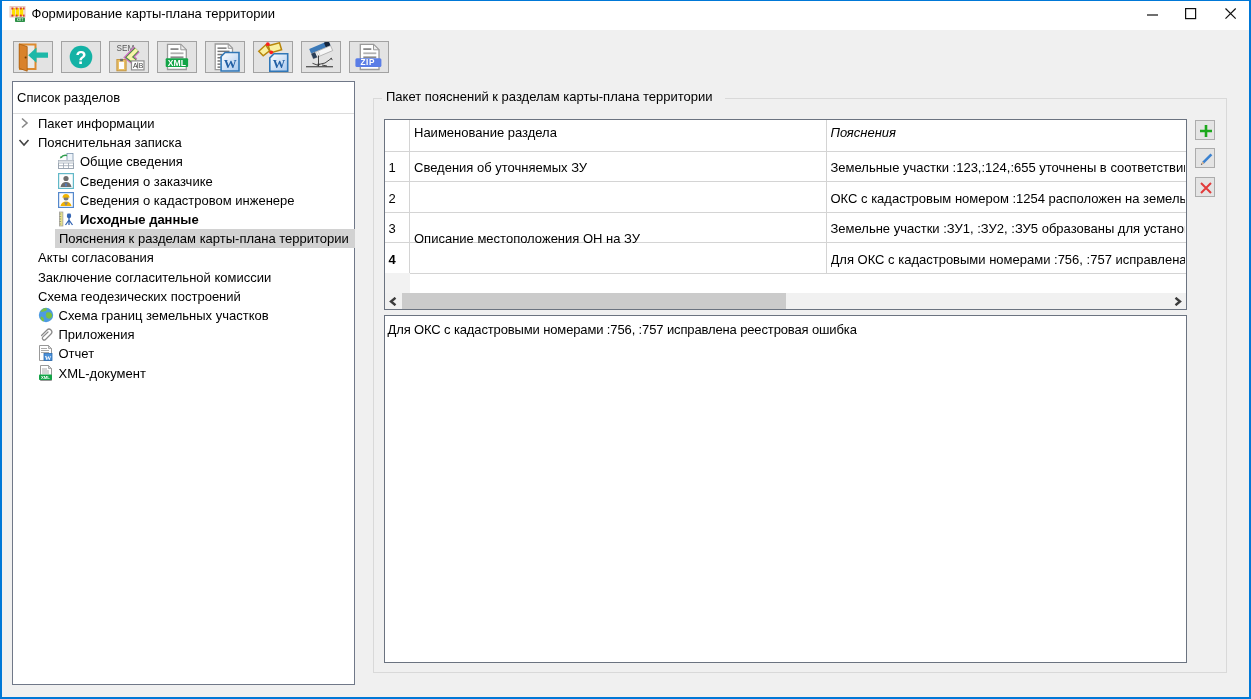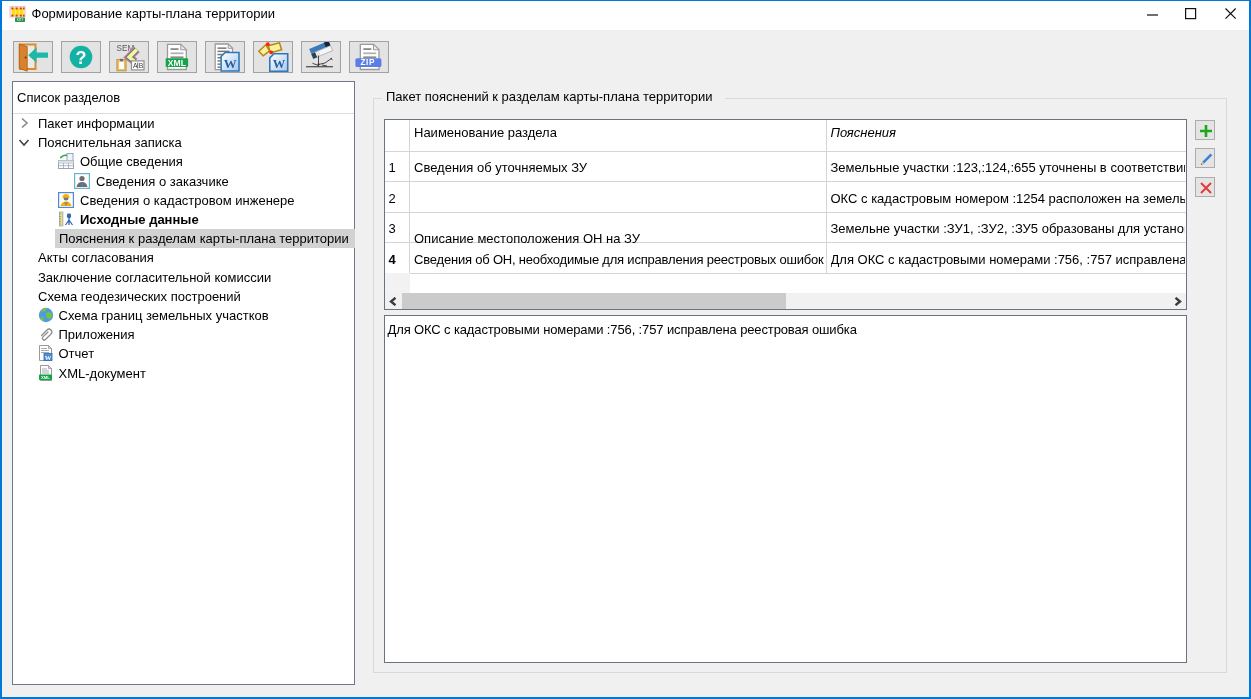--- a/index.html
+++ b/index.html
@@ -194,21 +194,21 @@
             <rect x="9" y="0.5" width="6" height="7" fill="#eef4fa" stroke="#7a93ad" stroke-width="0.8"></rect>
             <path d="M9 2.5 q-4 -1 -6 2" stroke="#2f9e4f" stroke-width="1.3" fill="none"></path>
             <path d="M1.8 5.5 l1 -2.5 l1.8 1.8 z" fill="#2f9e4f"></path>
             <rect x="0.5" y="7.5" width="15" height="8" fill="#fff" stroke="#9aa5b1" stroke-width="1"></rect>
             <path d="M0.5 10 h15 M0.5 12.7 h15 M5.5 7.5 v8 M10.5 7.5 v8" stroke="#9aa5b1" stroke-width="0.8"></path>
             <rect x="0.5" y="7.5" width="15" height="2.5" fill="#d9dee3"></rect>
           </svg>
           <span style="position:absolute;left:62px;top:0">Общие сведения</span>
         </div>
       </div>
-      <div class="trow" style="top:89.6px;left:16px;width:341px;padding-left:48px;">
+      <div class="trow" style="top:89.6px;left:0px;width:341px;padding-left:48px;">
         <div style="position:absolute;left:5px;top:0;width:336px;height:19px;">
           <svg class="ticon" style="left:40px" width="16" height="16" viewBox="0 0 16 16">
             <rect x="0.5" y="0.5" width="15" height="15" fill="#fdfdfd" stroke="#62b8c8" stroke-width="1.4"></rect>
             <circle cx="8" cy="5.5" r="2.6" fill="#6d6d6d"></circle>
             <path d="M2.5 14 q1 -5 5.5 -5 q4.5 0 5.5 5 z" fill="#6d6d6d"></path>
             <path d="M8 9.5 l1 2.5 l-1 2 l-1 -2 z" fill="#4a7fd4"></path>
           </svg>
           <span style="position:absolute;left:62px;top:0">Сведения о заказчике</span>
         </div>
       </div>
@@ -325,21 +325,20 @@
   <div style="position:absolute;left:0;top:153px;width:25px;height:20px;background:#f2f2f2;"></div>
   <div class="cell" style="left:0;top:40px;width:14px;text-align:center;">1</div>
   <div class="cell" style="left:29px;top:40px;width:406px;">Сведения об уточняемых ЗУ</div>
   <div class="cell" style="left:445.5px;top:40px;width:354px;">Земельные участки :123,:124,:655 уточнены в соответствии с требованиями</div>
   <div class="cell" style="left:0;top:71px;width:14px;text-align:center;">2</div>
   <div class="cell" style="left:29px;top:71px;width:406px;margin-top:40px;">Описание местоположения ОН на ЗУ</div>
   <div class="cell" style="left:445.5px;top:71px;width:354px;">ОКС с кадастровым номером :1254 расположен на земельном участке</div>
   <div class="cell" style="left:0;top:101px;width:14px;text-align:center;">3</div>
   <div class="cell" style="left:445.5px;top:101px;width:354px;">Земельне участки :ЗУ1, :ЗУ2, :ЗУ5 образованы для установления границ</div>
   <div class="cell" style="left:0;top:132px;width:14px;text-align:center;font-weight:bold;">4</div>
-  <div class="cell" style="left:29px;top:132px;width:411px;letter-spacing:-0.2px;">Сведения об ОН, необходимые для исправления реестровых ошибок</div>
   <div class="cell" style="left:445.5px;top:132px;width:354px;">Для ОКС с кадастровыми номерами :756, :757 исправлена реестровая ошибка</div>
 </div>
 
 <div class="abs" id="hscroll">
   <div class="abs" id="thumb"></div>
   <svg class="abs" style="left:4px;top:3.5px;" width="9" height="9">
       <path d="M6.5 0.8 L2 4.5 L6.5 8.2" stroke="#3c3c3c" stroke-width="2.4" fill="none"></path>
     </svg>
   <svg class="abs" style="left:788px;top:3.5px;" width="9" height="9">
       <path d="M2.5 0.8 L7 4.5 L2.5 8.2" stroke="#3c3c3c" stroke-width="2.4" fill="none"></path>

